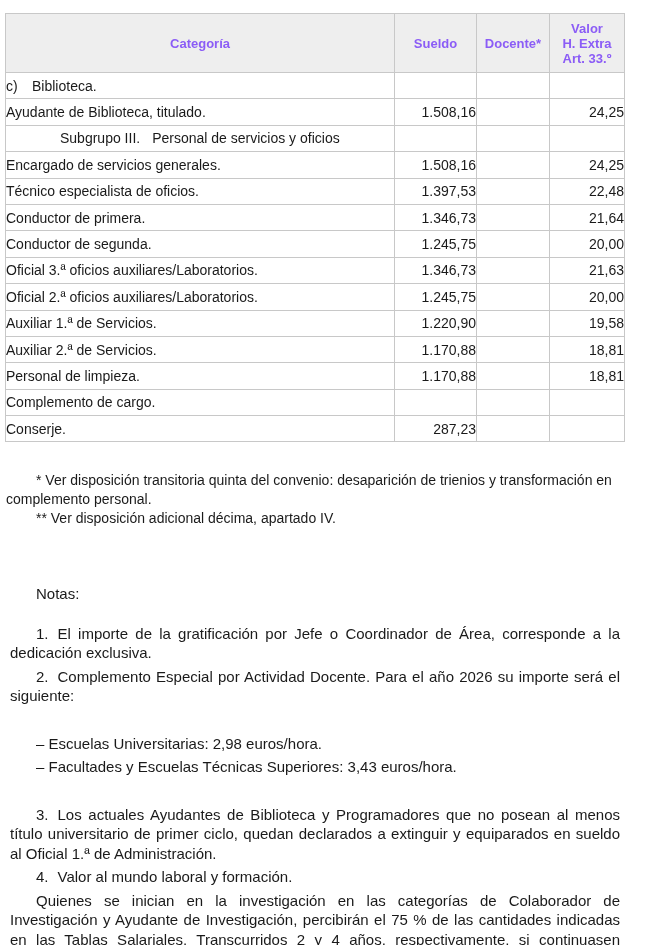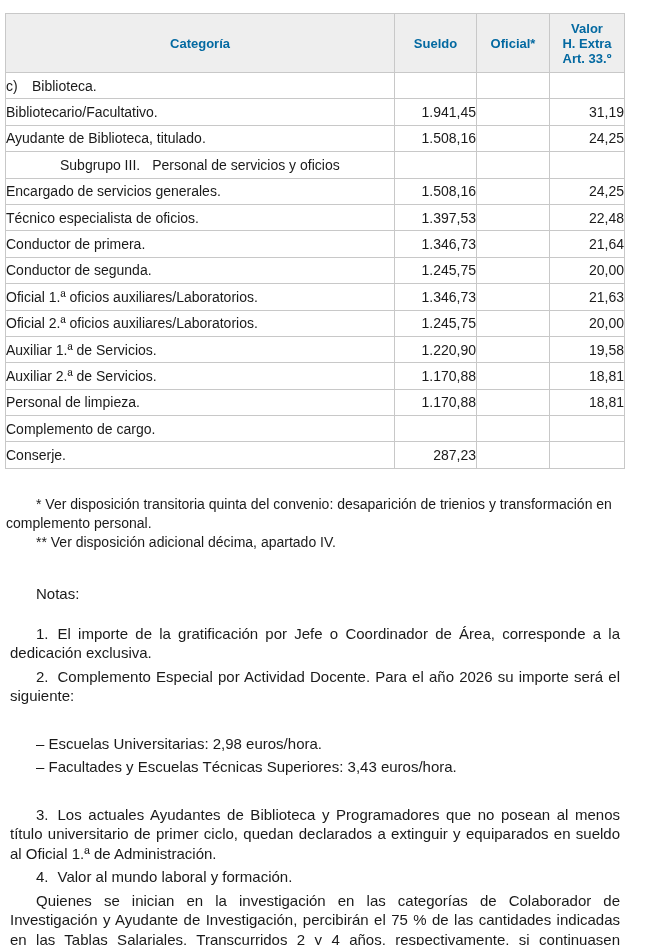--- a/index.html
+++ b/index.html
@@ -34,38 +34,38 @@
       font-size: 14px;
     }
     table.salary thead th {
       background: #eeeeee;
       height: 58px;
       font-weight: bold;
       font-size: 13px;
       text-align: center;
       vertical-align: middle;
       line-height: 15px;
-      color: #0369a1;
+      color: #8b5cf6;
     }
     table.salary tbody td {
       height: 25.4px;
       vertical-align: middle;
     }
     td.cat { padding-left: 5px; text-align: left; }
     td.cat.subgroup { padding-left: 54px; }
     td.num { text-align: center; }
     td.sue { text-align: right; padding-right: 13px; }
     td.val { text-align: right; padding-right: 19px; }
     .prefix { display: inline-block; width: 26px; }
     .sg-label { display: inline-block; margin-right: 12px; }
 
     .footnotes {
       position: absolute;
       left: 6px;
-      top: 495px;
+      top: 471px;
       width: 618px;
       font-size: 14px;
       line-height: 19px;
     }
     .footnotes p { margin: 0; }
     .indent { text-indent: 30px; }
 
     .notes {
       position: absolute;
       left: 6px;
@@ -88,42 +88,36 @@
   <colgroup>
     <col class="c-cat">
       <col class="c-sue">
       <col class="c-tri">
       <col class="c-val">
   </colgroup>
   <thead>
     <tr>
       <th>Categoría</th>
       <th>Sueldo</th>
-      <th>Oficial*</th>
+      <th>Docente*</th>
       <th>
         <div>Valor</div>
         <div>H. Extra</div>
         <div>Art. 33.º</div>
       </th>
     </tr>
   </thead>
   <tbody>
     <tr>
       <td class="cat"><span class="prefix">c)</span><span>Biblioteca.</span></td>
       <td class="sue"></td>
       <td class="num"></td>
       <td class="val"></td>
     </tr>
     <tr>
-      <td class="cat">Bibliotecario/Facultativo.</td>
-      <td class="sue">1.941,45</td>
-      <td class="num"></td>
-      <td class="val">31,19</td>
-    </tr>
-    <tr>
       <td class="cat">Ayudante de Biblioteca, titulado.</td>
       <td class="sue">1.508,16</td>
       <td class="num"></td>
       <td class="val">24,25</td>
     </tr>
     <tr>
       <td class="cat subgroup"><span class="sg-label">Subgrupo III.</span><span>Personal de servicios y oficios</span></td>
       <td class="sue"></td>
       <td class="num"></td>
       <td class="val"></td>
@@ -146,21 +140,21 @@
       <td class="num"></td>
       <td class="val">21,64</td>
     </tr>
     <tr>
       <td class="cat">Conductor de segunda.</td>
       <td class="sue">1.245,75</td>
       <td class="num"></td>
       <td class="val">20,00</td>
     </tr>
     <tr>
-      <td class="cat">Oficial 1.ª oficios auxiliares/Laboratorios.</td>
+      <td class="cat">Oficial 3.ª oficios auxiliares/Laboratorios.</td>
       <td class="sue">1.346,73</td>
       <td class="num"></td>
       <td class="val">21,63</td>
     </tr>
     <tr>
       <td class="cat">Oficial 2.ª oficios auxiliares/Laboratorios.</td>
       <td class="sue">1.245,75</td>
       <td class="num"></td>
       <td class="val">20,00</td>
     </tr>

